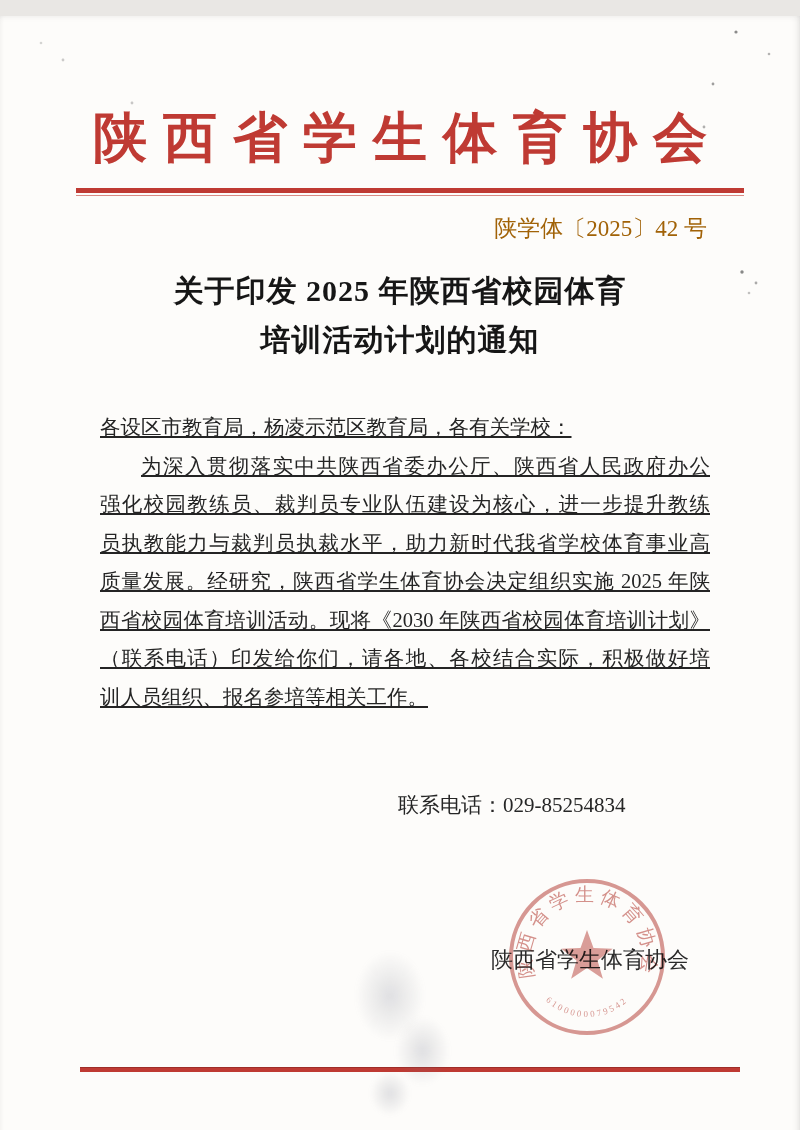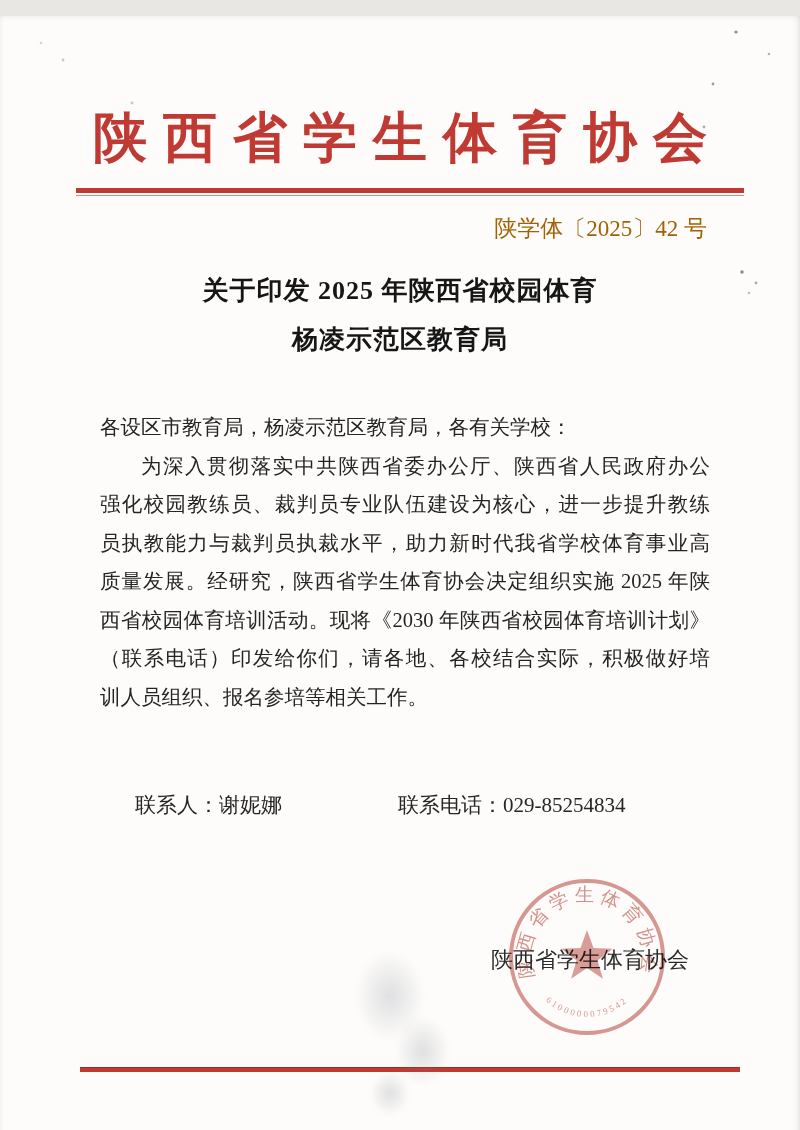--- a/index.html
+++ b/index.html
@@ -28,29 +28,29 @@
   .rule-thick{height:5px;background:var(--accent,#bf3a33);}
   .rule-thin{height:1px;margin-top:2px;background:#d88a84;}
   
   .docnum{
     position:absolute;top:197px;left:0;width:707px;
     text-align:right;font-size:23px;color:#a16207;
   }
   
   .title{
     position:absolute;top:250px;left:0;width:100%;margin:0;
-    text-align:center;font-size:26px;line-height:49px;font-weight:700;
+    text-align:center;font-size:30px;line-height:49px;font-weight:700;
     color:#161616;letter-spacing:1px;
   }
   
   .body{
     position:absolute;top:392px;left:100px;width:610px;
     font-size:20.5px;line-height:38.5px;color:#242424;
   }
-  .bodyline{white-space:nowrap;height:38.5px;}
+  .bodyline{white-space:nowrap;height:38.5px;text-decoration:underline;}
   .j{text-align:justify;text-align-last:justify;}
   .indent{padding-left:41px;}
   
   .contact{
     position:absolute;top:770px;left:100px;width:610px;height:38.5px;
     font-size:21px;line-height:38.5px;
   }
   .contact .person{position:absolute;left:35px;}
   .contact .phone{position:absolute;left:298px;}
   
@@ -99,36 +99,35 @@
 
   <div class="rule">
     <div class="rule-thick"></div>
     <div class="rule-thin"></div>
   </div>
 
   <div class="docnum">陕学体〔2025〕42 号</div>
 
   <h2 class="title">
     <span>关于印发 2025 年陕西省校园体育</span><br>
-    <span>杨凌示范区教育局</span>
+    <span>培训活动计划的通知</span>
   </h2>
 
   <div class="body">
     <div class="bodyline">各设区市教育局，杨凌示范区教育局，各有关学校：</div>
     <div class="bodyline j indent">为深入贯彻落实中共陕西省委办公厅、陕西省人民政府办公</div>
     <div class="bodyline j">强化校园教练员、裁判员专业队伍建设为核心，进一步提升教练</div>
     <div class="bodyline j">员执教能力与裁判员执裁水平，助力新时代我省学校体育事业高</div>
     <div class="bodyline j">质量发展。经研究，陕西省学生体育协会决定组织实施 2025 年陕</div>
     <div class="bodyline j">西省校园体育培训活动。现将《2030 年陕西省校园体育培训计划》</div>
     <div class="bodyline j">（联系电话）印发给你们，请各地、各校结合实际，积极做好培</div>
     <div class="bodyline">训人员组织、报名参培等相关工作。</div>
   </div>
 
   <div class="contact">
-    <span class="person">联系人：谢妮娜</span>
     <span class="phone">联系电话：029-85254834</span>
   </div>
 
   <div class="signoff">
     <div>陕西省学生体育协会</div>
   </div>
 
   <svg class="seal" viewBox="0 0 170 170" xmlns="http://www.w3.org/2000/svg">
     <circle cx="85" cy="85" r="76" fill="none" stroke="#bc4e46" stroke-width="4" opacity="0.8"></circle>
     <polygon points="85,58 91.5,76.1 110.7,76.7 95.5,88.4 100.9,106.8 85,96 69.1,106.8 74.5,88.4 59.3,76.7 78.5,76.1" fill="#bc4e46" opacity="0.75"></polygon>

